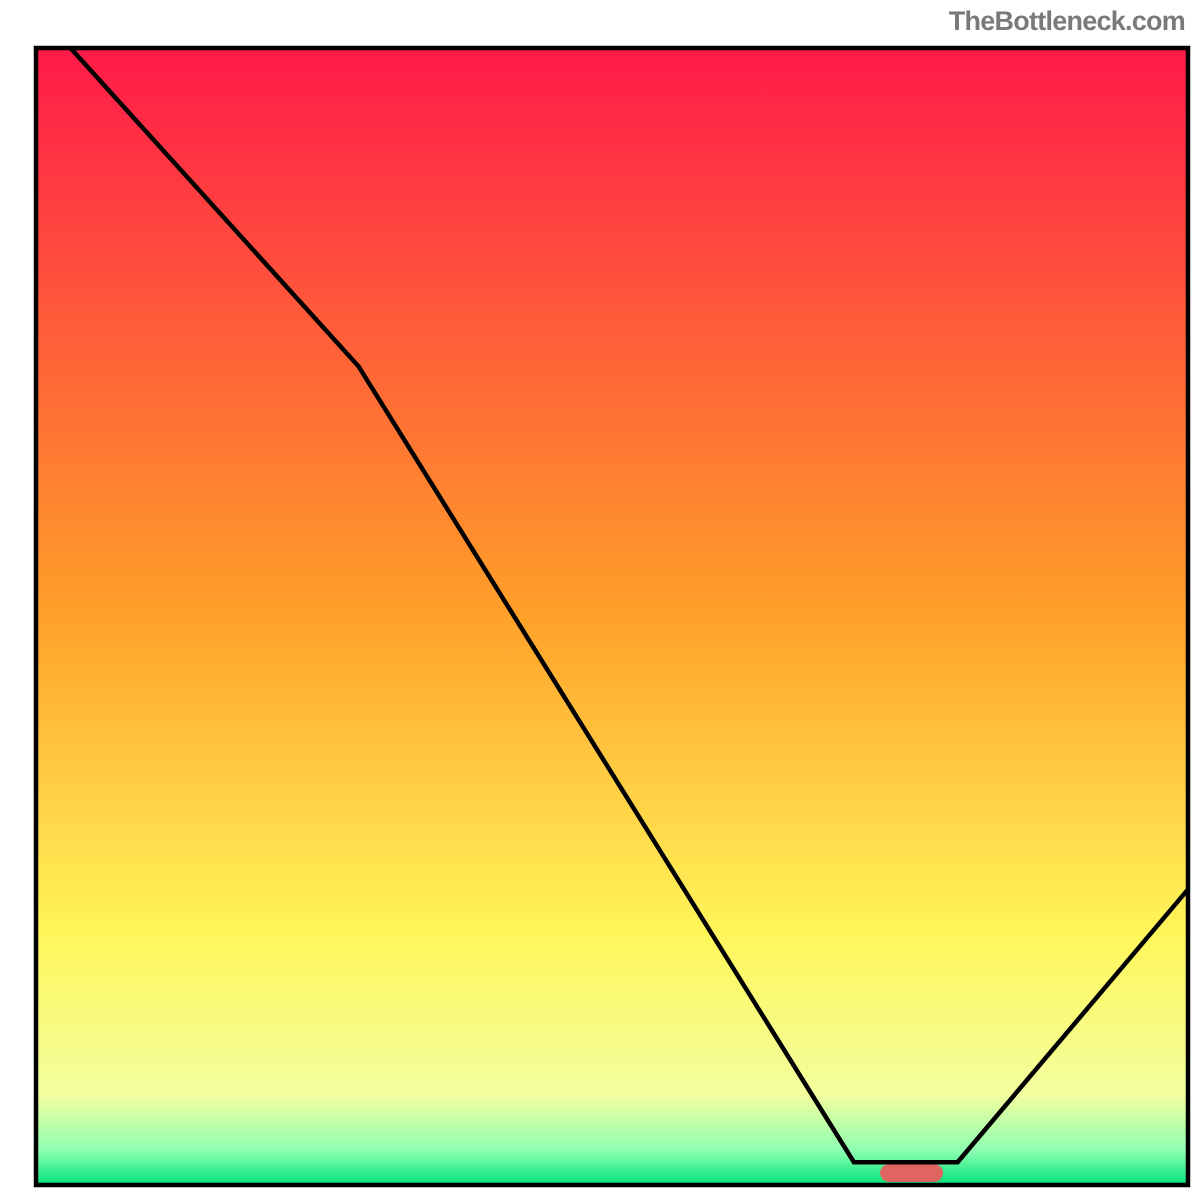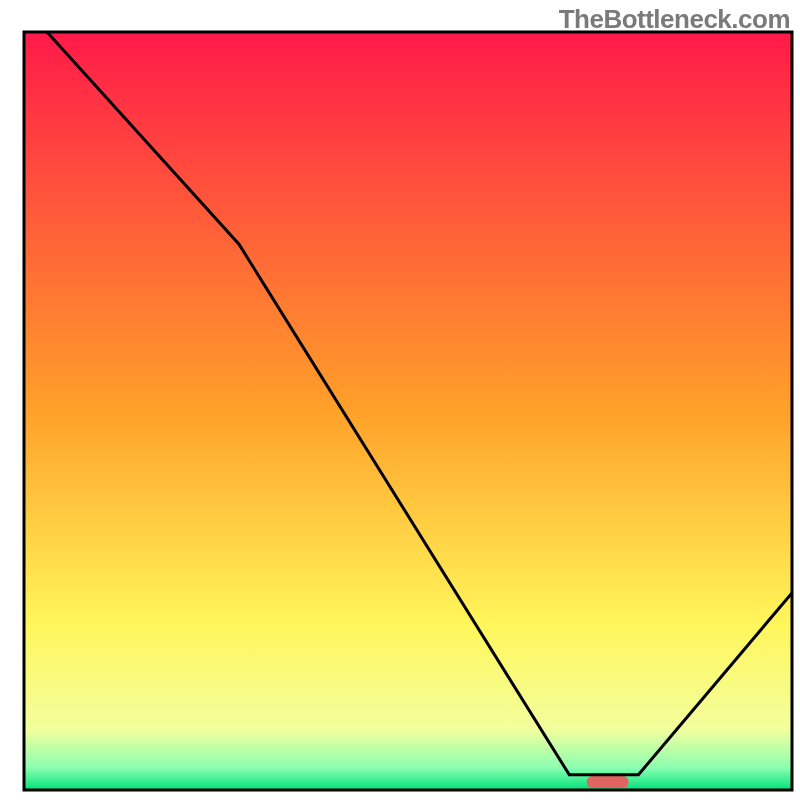--- a/index.html
+++ b/index.html
@@ -12,21 +12,21 @@
   }
   .chart-container {
     position: relative;
     width: 800px;
     height: 800px;
   }
   .watermark {
     position: absolute;
     top: 4px;
     right: 10px;
-    font-size: 26px;
+    font-size: 18px;
     font-weight: bold;
     color: #7a7a7a;
     letter-spacing: -0.5px;
     z-index: 10;
   }
   svg {
     display: block;
   }
 </style>
 </head>

